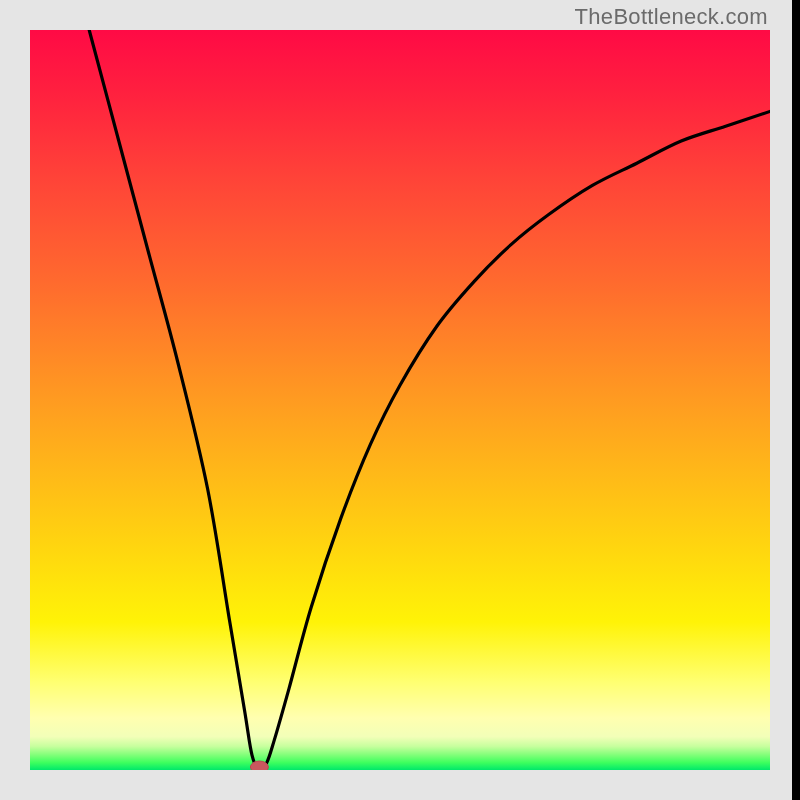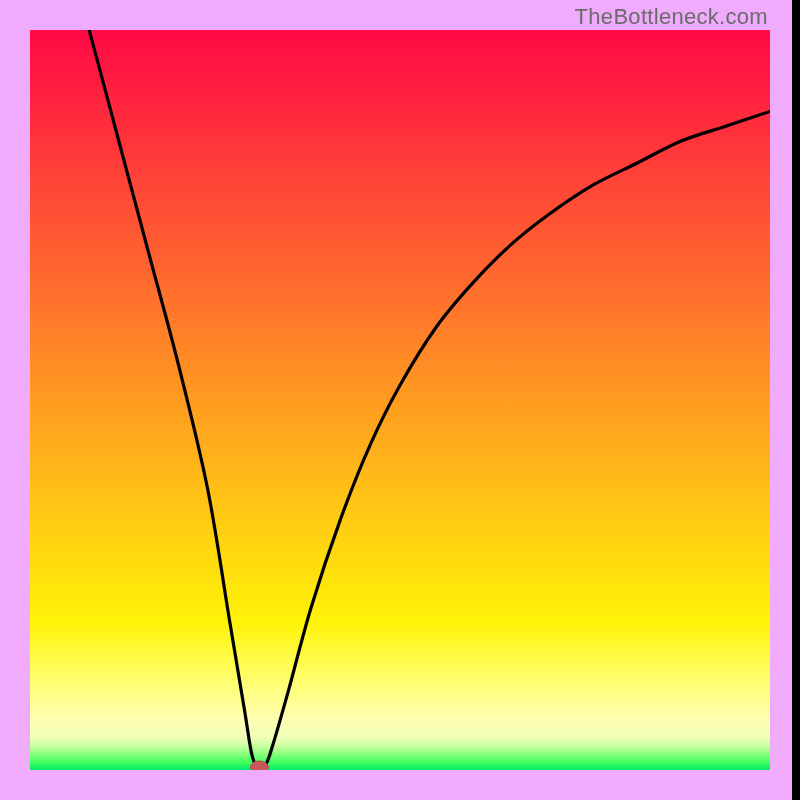--- a/index.html
+++ b/index.html
@@ -8,21 +8,21 @@
     width: 800px;
     height: 800px;
     overflow: hidden;
     background: #000;
     font-family: Arial, Helvetica, sans-serif;
   }
   .frame {
     position: relative;
     width: 792px;
     height: 800px;
-    background: #f0abfc;
+    background: #e5e5e5;
   }
   .plot-area {
     position: absolute;
     left: 30px;
     top: 30px;
     width: 740px;
     height: 740px;
     
     background: linear-gradient(
       to bottom,

